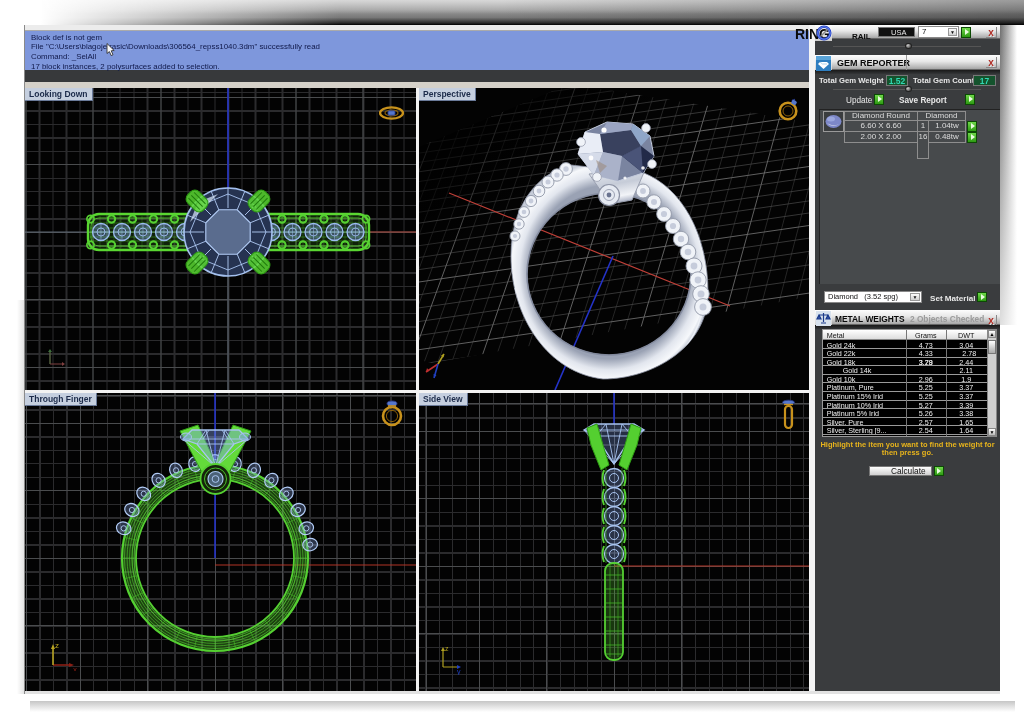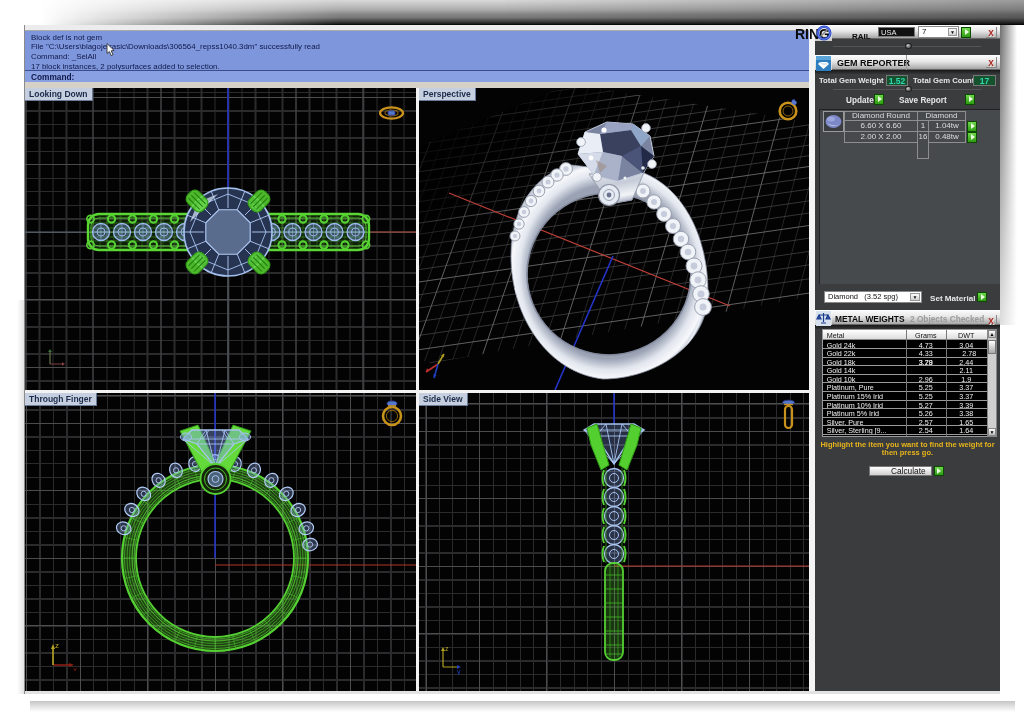--- a/index.html
+++ b/index.html
@@ -23,21 +23,20 @@
 <div class="abs" style="left:0;top:0;width:1024px;height:14px;background:linear-gradient(rgba(255,255,255,0.55),rgba(255,255,255,0))"></div>
 <div class="abs" style="left:500px;top:0;width:524px;height:25px;background:linear-gradient(to right,rgba(0,0,0,0),rgba(0,0,0,0.28))"></div>
 <div class="abs" style="left:999px;top:25px;width:18px;height:300px;background:linear-gradient(to right,rgba(30,30,30,0.75),rgba(255,255,255,0));opacity:0.9"></div>
 <div class="abs" style="left:999px;top:25px;width:18px;height:500px;background:linear-gradient(rgba(255,255,255,0),rgba(255,255,255,0.9) 70%)"></div>
 <div class="abs" style="left:30px;top:701px;width:985px;height:11px;background:linear-gradient(rgba(150,150,150,0.55),rgba(255,255,255,0))"></div>
 <div class="abs" style="left:17px;top:300px;width:8px;height:394px;background:linear-gradient(to right,rgba(255,255,255,0),rgba(130,130,130,0.25))"></div>
 <div class="abs" style="left:24px;top:25px;width:1px;height:669px;background:#8a8a8a"></div>
 <div id="app">
 <div class="abs" style="left:0;top:0;width:975px;height:6px;background:#ececec;border-bottom:1px solid #aaa"></div>
 <div class="abs" style="left:0;top:6px;width:784px;height:39px;background:#7e97dc;color:#10194a;font:7.9px/9.7px 'Liberation Sans',sans-serif;padding:1.5px 0 0 6px">Block def is not gem<br>File "C:\Users\blagoje rasic\Downloads\306564_repss1040.3dm" successfully read<br>Command: _SelAll<br>17 block instances, 2 polysurfaces added to selection.</div>
-<div class="abs" style="left:0;top:45px;width:784px;height:12px;background:#89a0e2;border-top:1px solid #3a4a8a;color:#10194a;font:bold 8.3px/12px 'Liberation Sans',sans-serif;padding-left:6px">Command:</div>
 <div class="abs" style="left:0;top:57px;width:784px;height:6px;background:#d5d1c9"></div>
 <svg class="abs" style="left:81px;top:18px;z-index:40" width="10" height="15">
       <path d="M1 0.5 L1 10.5 L3.4 8.6 L5.2 12.6 L7 11.7 L5.2 7.8 L8.2 7.5 Z" fill="#f8f8f8" stroke="#333" stroke-width="0.9"></path>
     </svg>
 <div class="vp" style="left:0;top:63px;width:391px;height:302px">
 <div class="grid" style="background-position:0.5px 9px,0.5px 9px,0.5px 9px,0.5px 9px"></div>
 <svg class="abs" style="left:0;top:0" width="391" height="302">
 <path d="M0 144H391" stroke="#5b6470" stroke-width="1"></path>
 <path d="M344 144H391" stroke="#9e3222" stroke-width="1.2"></path>
 <path d="M203 144V302" stroke="#555d68" stroke-width="1"></path>
@@ -405,21 +404,21 @@
 <div class="abs" style="left:790px;top:0;width:185px;height:666px;background:#3a3c3e"></div>
     <div class="hdr" style="top:0;height:14px"></div>
     <div class="abs" style="left:790px;top:0;width:17px;height:16px;background:linear-gradient(#fff,#ccc)"></div>
     <svg class="abs" style="left:791px;top:0;z-index:3" width="16" height="16">
       <circle cx="8" cy="8" r="6.2" fill="none" stroke="#1a3ac8" stroke-width="2.6"></circle>
       <circle cx="8" cy="8" r="6.2" fill="none" stroke="#6a86e8" stroke-width="1.1"></circle>
       <path d="M4.5 11.5 L11.5 4.5" stroke="#888" stroke-width="1.4"></path>
     </svg>
     <div class="btxt" style="left:770px;top:1px;font-size:14px">RING</div>
     <div class="btxt" style="left:827px;top:7px;font-size:8px">RAIL</div>
-    <div class="abs" style="left:853px;top:2px;width:37px;height:10px;background:#111;border:1px solid #777;color:#e8e8e8;font:7.5px/9px 'Liberation Sans',sans-serif;padding-left:2px">USA</div>
+    <div class="abs" style="left:853px;top:2px;width:37px;height:10px;background:#111;border:1px solid #777;color:#e8e8e8;font:7.5px/9px 'Liberation Sans',sans-serif;padding-left:12px">USA</div>
     <div class="abs" style="left:893px;top:1px;width:41px;height:12px;background:#fff;border:1px solid #888;color:#111;font:8px/10px 'Liberation Sans',sans-serif;padding-left:3px">7<div style="position:absolute;right:1px;top:1px;width:9px;height:8px;background:linear-gradient(#fdfdfd,#cfcfcf);border:1px solid #999;font-size:5px;line-height:7px;text-align:center">▼</div></div>
     <div style="position:absolute;left:936px;top:2px;width:10px;height:10.5px;background:linear-gradient(#6fd84a,#2d9a12);border:1px solid #0c4a04;box-sizing:border-box;display:flex;align-items:center;justify-content:center">
       <div style="width:0;height:0;border-left:4px solid #eafce0;border-top:3px solid transparent;border-bottom:3px solid transparent;margin-left:1px"></div>
     </div>
     <div style="position:absolute;left:961px;top:2px;width:11px;height:11px;color:#b03028;font:bold 10px/11px 'Liberation Sans',sans-serif;text-align:center;text-shadow:1px 1px 0 #e8e8e8;border-bottom:1px solid #888;border-right:1px solid #888">x</div>
     <div style="position:absolute;left:808px;top:21px;width:148px;height:1px;background:#1d1d1d;border-bottom:1px solid #555"></div>
     <div style="position:absolute;left:880px;top:17.5px;width:7px;height:6.5px;border-radius:50%;background:radial-gradient(circle at 35% 30%,#cfcfcf,#5a5a5a 70%);border:1px solid #222"></div>
     <div class="hdr" style="top:30px;height:15px"></div>
     <div class="abs" style="left:790px;top:30px;width:17px;height:17px;background:linear-gradient(#fff,#ccc)"></div>
     <svg class="abs" style="left:791px;top:31px;z-index:3" width="15" height="15">
@@ -431,21 +430,21 @@
     <div class="btxt" style="left:812px;top:33px;font-size:9px">GEM REPORTER</div>
     <div class="abs" style="left:881px;top:30px;width:1px;height:15px;background:#999"></div>
     <div style="position:absolute;left:961px;top:32px;width:11px;height:11px;color:#b03028;font:bold 10px/11px 'Liberation Sans',sans-serif;text-align:center;text-shadow:1px 1px 0 #e8e8e8;border-bottom:1px solid #888;border-right:1px solid #888">x</div>
     <div class="abs" style="left:790px;top:45px;width:185px;height:4px;background:linear-gradient(#191919,#343638)"></div>
     <div class="wtxt" style="left:794px;top:51px;font-weight:bold;font-size:7.7px">Total Gem Weight</div>
     <div class="vbox" style="left:861px;top:49.5px;width:22px;height:11px">1.52</div>
     <div class="wtxt" style="left:888px;top:51px;font-weight:bold;font-size:7.7px">Total Gem Count</div>
     <div class="vbox" style="left:948px;top:49.5px;width:23px;height:11px">17</div>
     <div style="position:absolute;left:808px;top:64px;width:148px;height:1px;background:#1d1d1d;border-bottom:1px solid #555"></div>
     <div style="position:absolute;left:880px;top:60.5px;width:7px;height:6.5px;border-radius:50%;background:radial-gradient(circle at 35% 30%,#cfcfcf,#5a5a5a 70%);border:1px solid #222"></div>
-    <div class="wtxt" style="left:821px;top:70.5px;font-weight:bold;font-size:8.2px">Update</div>
+    <div class="wtxt" style="left:821px;top:70.5px;font-weight:normal;font-size:8.2px">Update</div>
     <div style="position:absolute;left:849px;top:69px;width:10px;height:10.5px;background:linear-gradient(#6fd84a,#2d9a12);border:1px solid #0c4a04;box-sizing:border-box;display:flex;align-items:center;justify-content:center">
       <div style="width:0;height:0;border-left:4px solid #eafce0;border-top:3px solid transparent;border-bottom:3px solid transparent;margin-left:1px"></div>
     </div>
     <div class="wtxt" style="left:874px;top:70.5px;font-weight:bold;font-size:8.2px">Save Report</div>
     <div style="position:absolute;left:940px;top:69px;width:10px;height:10.5px;background:linear-gradient(#6fd84a,#2d9a12);border:1px solid #0c4a04;box-sizing:border-box;display:flex;align-items:center;justify-content:center">
       <div style="width:0;height:0;border-left:4px solid #eafce0;border-top:3px solid transparent;border-bottom:3px solid transparent;margin-left:1px"></div>
     </div>
     <div class="abs" style="left:794px;top:84px;width:181px;height:175px;background:#474a4c;border-top:1px solid #222;border-left:1px solid #222"></div>
     <div class="abs" style="left:798px;top:85.5px;width:21px;height:21px;background:#3a3d3f;border:1px solid #9a9a9a"><svg width="19" height="19">
         <ellipse cx="9.5" cy="9.5" rx="8" ry="6.5" fill="#7d88c8"></ellipse>
@@ -491,21 +490,21 @@
       <div style="position:absolute;left:123px;top:10.5px;width:41px;color:#f0f0f0;font:7.2px 'Liberation Sans',sans-serif;text-align:center">3.04</div>
       <div style="position:absolute;left:0;top:18.05px;width:165px;height:1px;background:#9a9a9a"></div>
       <div style="position:absolute;left:4px;top:19.05px;width:78px;color:#f0f0f0;font:7.2px 'Liberation Sans',sans-serif;white-space:nowrap;overflow:hidden">Gold 22k</div>
       <div style="position:absolute;left:83px;top:19.05px;width:40px;color:#f0f0f0;font:7.2px 'Liberation Sans',sans-serif;text-align:center">4.33</div>
       <div style="position:absolute;left:123px;top:19.05px;width:47px;color:#f0f0f0;font:7.2px 'Liberation Sans',sans-serif;text-align:center">2.78</div>
       <div style="position:absolute;left:0;top:26.6px;width:165px;height:1px;background:#9a9a9a"></div>
       <div style="position:absolute;left:4px;top:27.6px;width:78px;color:#f0f0f0;font:7.2px 'Liberation Sans',sans-serif;white-space:nowrap;overflow:hidden">Gold 18k</div>
       <div style="position:absolute;left:83px;top:27.6px;width:40px;color:#f0f0f0;font:7.2px 'Liberation Sans',sans-serif;text-align:center">3.79</div>
       <div style="position:absolute;left:123px;top:27.6px;width:41px;color:#f0f0f0;font:7.2px 'Liberation Sans',sans-serif;text-align:center">2.44</div>
       <div style="position:absolute;left:0;top:35.150000000000006px;width:165px;height:1px;background:#9a9a9a"></div>
-      <div style="position:absolute;left:4px;top:36.150000000000006px;width:78px;color:#f0f0f0;font:7.2px 'Liberation Sans',sans-serif;white-space:nowrap;overflow:hidden">Gold 14k</div>
+      <div style="position:absolute;left:20px;top:36.150000000000006px;width:78px;color:#f0f0f0;font:7.2px 'Liberation Sans',sans-serif;white-space:nowrap;overflow:hidden">Gold 14k</div>
       <div style="position:absolute;left:83px;top:28px;width:40px;color:#f0f0f0;font:7.2px 'Liberation Sans',sans-serif;text-align:center">3.28</div>
       <div style="position:absolute;left:123px;top:36.150000000000006px;width:41px;color:#f0f0f0;font:7.2px 'Liberation Sans',sans-serif;text-align:center">2.11</div>
       <div style="position:absolute;left:0;top:43.7px;width:165px;height:1px;background:#9a9a9a"></div>
       <div style="position:absolute;left:4px;top:44.7px;width:78px;color:#f0f0f0;font:7.2px 'Liberation Sans',sans-serif;white-space:nowrap;overflow:hidden">Gold 10k</div>
       <div style="position:absolute;left:83px;top:44.7px;width:40px;color:#f0f0f0;font:7.2px 'Liberation Sans',sans-serif;text-align:center">2.96</div>
       <div style="position:absolute;left:123px;top:44.7px;width:41px;color:#f0f0f0;font:7.2px 'Liberation Sans',sans-serif;text-align:center">1.9</div>
       <div style="position:absolute;left:0;top:52.25px;width:165px;height:1px;background:#9a9a9a"></div>
       <div style="position:absolute;left:4px;top:53.25px;width:78px;color:#f0f0f0;font:7.2px 'Liberation Sans',sans-serif;white-space:nowrap;overflow:hidden">Platinum, Pure</div>
       <div style="position:absolute;left:83px;top:53.25px;width:40px;color:#f0f0f0;font:7.2px 'Liberation Sans',sans-serif;text-align:center">5.25</div>
       <div style="position:absolute;left:123px;top:53.25px;width:41px;color:#f0f0f0;font:7.2px 'Liberation Sans',sans-serif;text-align:center">3.37</div>

